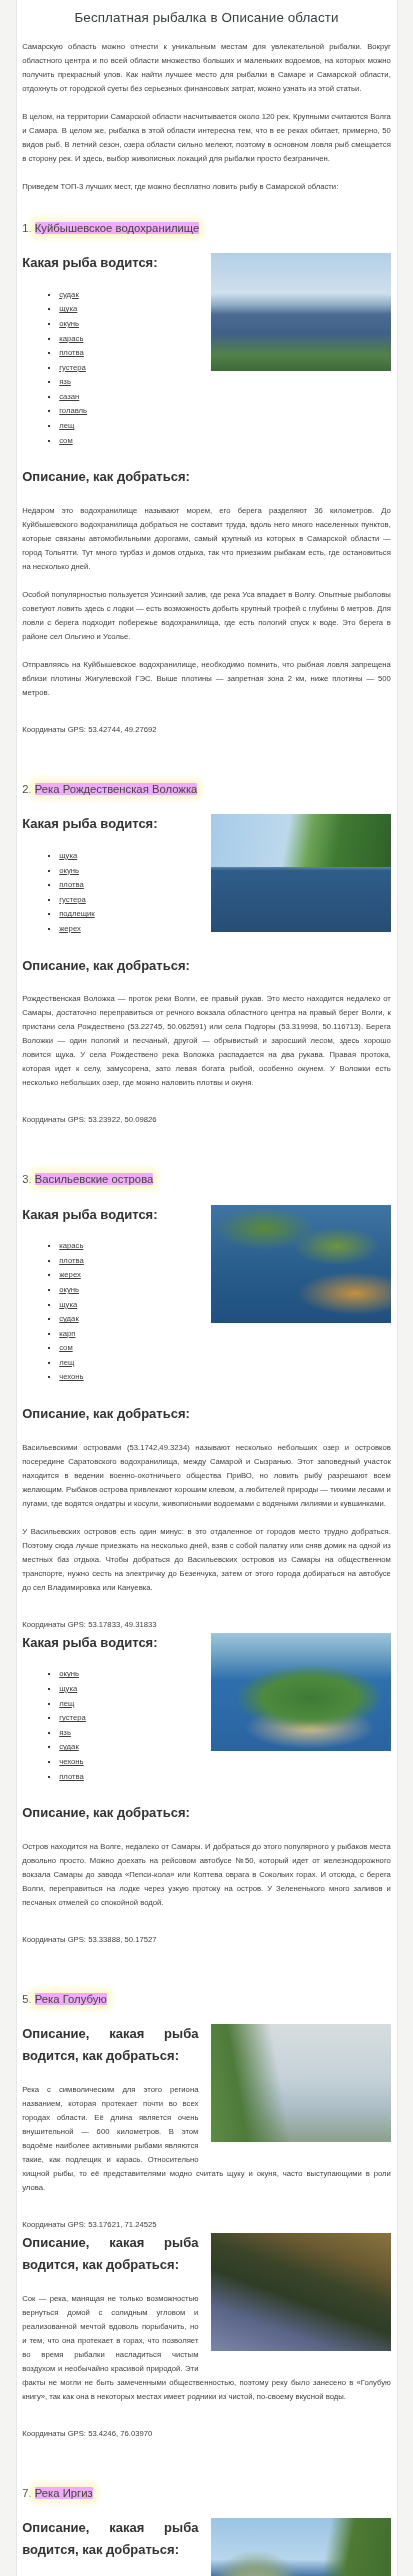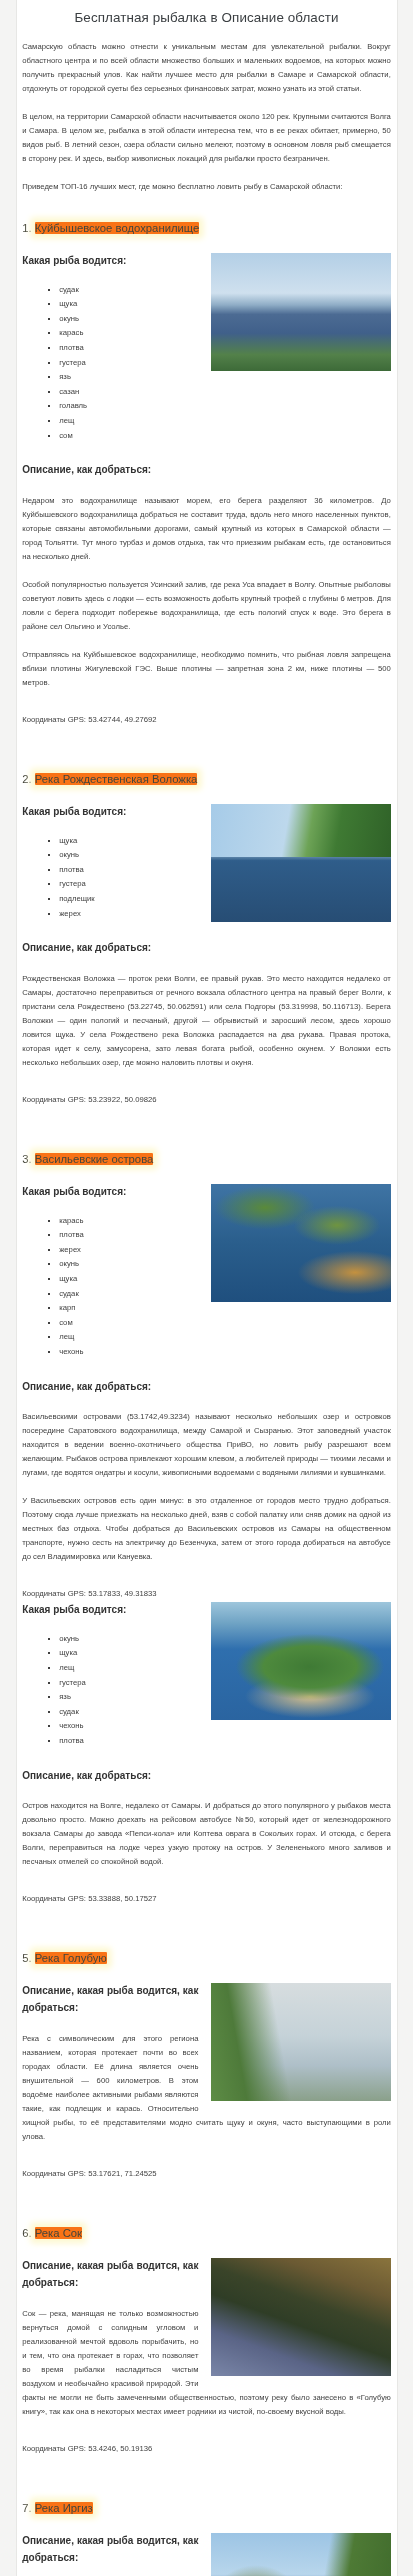--- a/index.html
+++ b/index.html
@@ -36,37 +36,38 @@
   p.para.gps{margin-bottom:0;margin-top:23px;}
   h2.spot-heading{
     font-size:11.3px;
     font-weight:normal;
     color:#45453a;
     margin:45px 0 15.5px 0;
     line-height:1.4;
   }
   #spots > section:first-child h2.spot-heading{margin-top:27px;}
   h2.spot-heading .hl{
-    background:#f97316;
+    background:#f0abfc;
     box-shadow:0 0 6.2px 4.6px #fdf8d0;
     border-radius:1px;
   }
   .bold-label{
     font-weight:bold;
-    font-size:10px;
+    font-size:13px;
     color:#333333;
     line-height:1.7;
     text-align:justify;
     margin:0 0 15.5px 0;
   }
   .bold-label.after-list{clear:both;padding-top:3.1px;}
   ul.fish-list{
     list-style:square;
     margin:0 0 17.5px 0;
     padding:0 0 0 37px;
+    text-decoration:underline;
   }
   ul.fish-list li{
     font-size:7.7px;
     color:#3f3f3f;
     line-height:1.3;
     margin:0 0 4.6px 0;
   }
   .photo{
     float:right;
     width:180px;
@@ -84,21 +85,21 @@
   .p7{background:radial-gradient(ellipse 67px 62px at 25% 65%,#aab89a 0%,#8ba07e 40%,rgba(139,160,126,0) 72%),linear-gradient(100deg,rgba(0,0,0,0) 60%,#4e7a35 72%,#3f6a2c 100%),linear-gradient(180deg,#9cc4e4 0%,#b8d6ec 35%,#2f6496 52%,#26517c 100%);}
 </style>
 </head>
 <body>
 
 <div class="page-card">
   <h1 class="page-title">Бесплатная рыбалка в Описание области</h1>
 
   <p class="para">Самарскую область можно отнести к уникальным местам для увлекательной рыбалки. Вокруг областного центра и по всей области множество больших и маленьких водоемов, на которых можно получить прекрасный улов. Как найти лучшее место для рыбалки в Самаре и Самарской области, отдохнуть от городской суеты без серьезных финансовых затрат, можно узнать из этой статьи.</p>
   <p class="para">В целом, на территории Самарской области насчитывается около 120 рек. Крупными считаются Волга и Самара. В целом же, рыбалка в этой области интересна тем, что в ее реках обитает, примерно, 50 видов рыб. В летний сезон, озера области сильно мелеют, поэтому в основном ловля рыб смещается в сторону рек. И здесь, выбор живописных локаций для рыбалки просто безграничен.</p>
-  <p class="para">Приведем ТОП-16 лучших мест, где можно бесплатно ловить рыбу в Самарской области:</p>
+  <p class="para">Приведем ТОП-3 лучших мест, где можно бесплатно ловить рыбу в Самарской области:</p>
 
   <div id="spots">
       <section class="spot">
         <h2 class="spot-heading"><span class="num">1. </span><span class="hl">Куйбышевское водохранилище</span></h2>
         <div class="photo p1"></div>
         <p class="bold-label">Какая рыба водится:</p>
         <ul class="fish-list">
           <li>судак</li>
           <li>щука</li>
           <li>окунь</li>
@@ -172,25 +173,24 @@
         <p class="para gps">Координаты GPS: 53.33888, 50.17527</p>
       </section>
       <section class="spot">
         <h2 class="spot-heading"><span class="num">5. </span><span class="hl">Река Голубую</span></h2>
         <div class="photo p5"></div>
         <p class="bold-label">Описание, какая рыба водится, как добраться:</p>
         <p class="para">Река с символическим для этого региона названием, которая протекает почти во всех городах области. Её длина является очень внушительной — 600 километров. В этом водоёме наиболее активными рыбами являются такие, как подлещик и карась. Относительно хищной рыбы, то её представителями модно считать щуку и окуня, часто выступающими в роли улова.</p>
         <p class="para gps">Координаты GPS: 53.17621, 71.24525</p>
       </section>
       <section class="spot">
-        <h2 class="spot-heading"><span class="num">6. </span><span class="hl">Река Сок</span></h2>
         <div class="photo p6"></div>
         <p class="bold-label">Описание, какая рыба водится, как добраться:</p>
         <p class="para">Сок — река, манящая не только возможностью вернуться домой с солидным угловом и реализованной мечтой вдоволь порыбачить, но и тем, что она протекает в горах, что позволяет во время рыбалки насладиться чистым воздухом и необычайно красивой природой. Эти факты не могли не быть замеченными общественностью, поэтому реку было занесено в «Голубую книгу», так как она в некоторых местах имеет родники из чистой, по-своему вкусной воды.</p>
-        <p class="para gps">Координаты GPS: 53.4246, 50.19136</p>
+        <p class="para gps">Координаты GPS: 53.4246, 76.03970</p>
       </section>
       <section class="spot">
         <h2 class="spot-heading"><span class="num">7. </span><span class="hl">Река Иргиз</span></h2>
         <div class="photo p7"></div>
         <p class="bold-label">Описание, какая рыба водится, как добраться:</p>
       </section>
     </div>
 
 </div>
 

